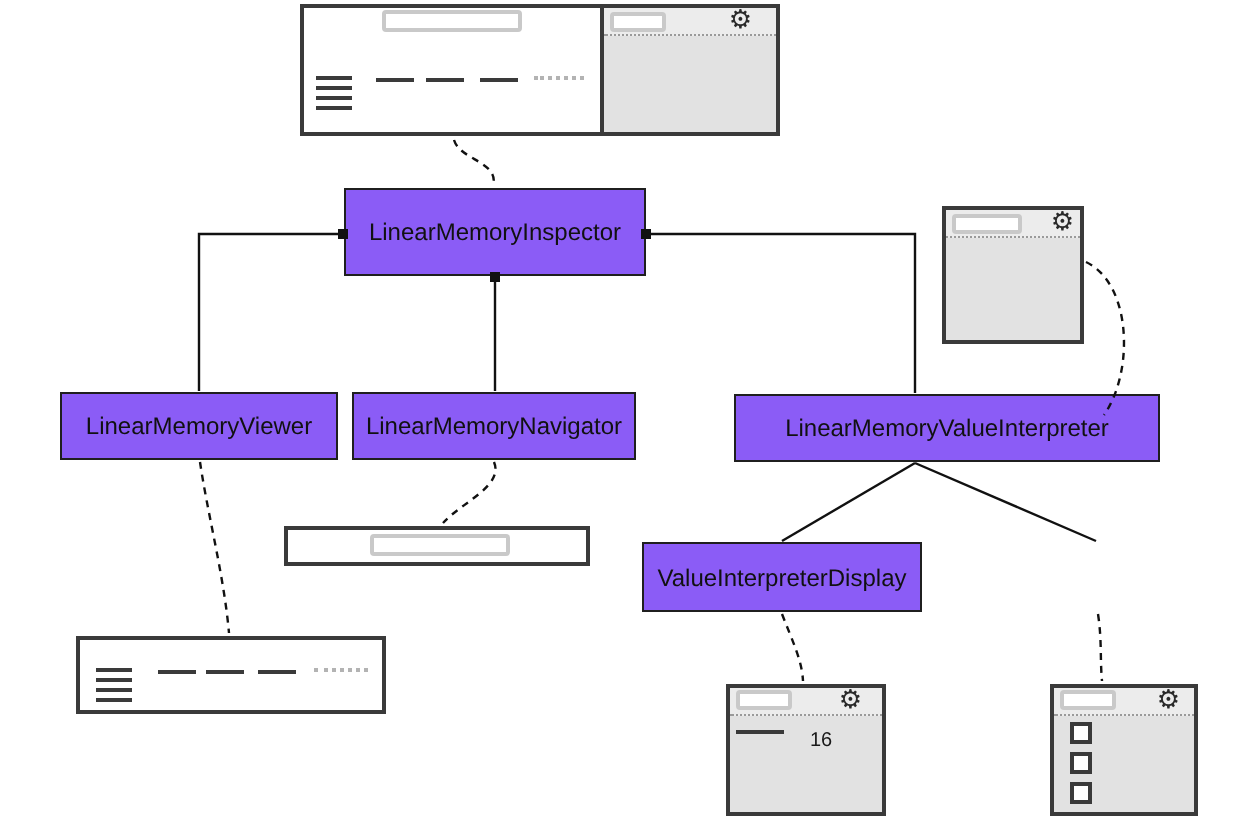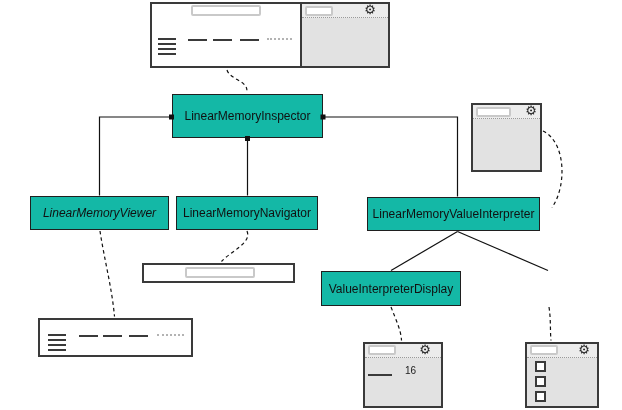--- a/index.html
+++ b/index.html
@@ -4,21 +4,21 @@
 <style>
   html,body { margin:0; padding:0; background:#fff; }
   .canvas {
     position:relative; width:622px; height:410px; background:#ffffff;
     font-family:"Liberation Sans", sans-serif; overflow:hidden;
   }
   svg.wires { position:absolute; inset:0; pointer-events:none; z-index:3; }
 
   
   .comp {
-    position:absolute; box-sizing:border-box; background:#14b8a6;
+    position:absolute; box-sizing:border-box; background:#8b5cf6;
     border:1px solid #1f1f1f; display:flex; align-items:center; justify-content:center;
     font-size:12px; color:#111; z-index:2; white-space:nowrap;
   }
 
   
   .wf { position:absolute; box-sizing:border-box; border:2px solid #3a3a3a; background:#fff; z-index:2; }
   .wf.gray { background:#e2e2e2; }
   .wf-header {
     position:absolute; left:0; right:0; top:0; height:14px; background:#ececec;
     border-bottom:1px dotted #9a9a9a; box-sizing:border-box;
@@ -27,21 +27,21 @@
     position:absolute; box-sizing:border-box; background:#fff;
     border:2px solid #c9c9c9; border-radius:2px;
   }
   .gear { position:absolute; top:-1px; font-size:13px; line-height:14px; color:#2a2a2a; }
   .dash { position:absolute; height:2px; background:#3a3a3a; }
   .dotline { position:absolute; height:0; border-top:2px dotted #b3b3b3; }
   .burger { position:absolute; }
   .burger i { display:block; height:2px; background:#3a3a3a; margin-bottom:3px; }
   .checkbox { position:absolute; width:11px; height:11px; box-sizing:border-box;
     border:2px solid #3a3a3a; background:#fff; }
-  .mock-row { position:absolute; display:flex; align-items:flex-end; font-size:10px; color:#1a1a1a; }
+  .mock-row { position:absolute; display:flex; align-items:flex-start; font-size:10px; color:#1a1a1a; }
   .mock-row .rowdash { width:24px; height:2px; background:#3a3a3a; margin-right:13px; }
 </style>
 </head>
 <body>
 
 <div class="canvas">
 
   <svg class="wires" width="622" height="410" viewBox="0 0 622 410">
     <g fill="none" stroke="#111111" stroke-width="1.2">
       <path d="M171,117 H99.5 V195.5"></path>
@@ -88,27 +88,27 @@
   <div class="wf gray" style="left:471px; top:103px; width:71px; height:69px;">
     <div class="wf-header">
       <div class="wf-input" style="left:3px; top:2px; width:35px; height:10px;"></div>
       <span class="gear" style="right:3px;">⚙</span>
     </div>
   </div>
 
   <div class="comp" style="left:172px; top:94px; width:151px; height:44px;">
     <span>LinearMemoryInspector</span>
   </div>
-  <div class="comp" style="left:30px; top:196px; width:139px; height:34px;font-style:italic;">
+  <div class="comp" style="left:30px; top:196px; width:139px; height:34px;">
     <span>LinearMemoryViewer</span>
   </div>
   <div class="comp" style="left:176px; top:196px; width:142px; height:34px;align-items:center;">
     <span>LinearMemoryNavigator</span>
   </div>
-  <div class="comp" style="left:367px; top:197px; width:173px; height:34px;">
+  <div class="comp" style="left:367px; top:197px; width:213px; height:34px;">
     <span>LinearMemoryValueInterpreter</span>
   </div>
   <div class="comp" style="left:321px; top:271px; width:140px; height:35px;">
     <span>ValueInterpreterDisplay</span>
   </div>
 
   <div class="wf" style="left:142px; top:263px; width:153px; height:20px;">
     <div class="wf-input" style="left:41px; top:2px; width:70px; height:11px;"></div>
   </div>
 

